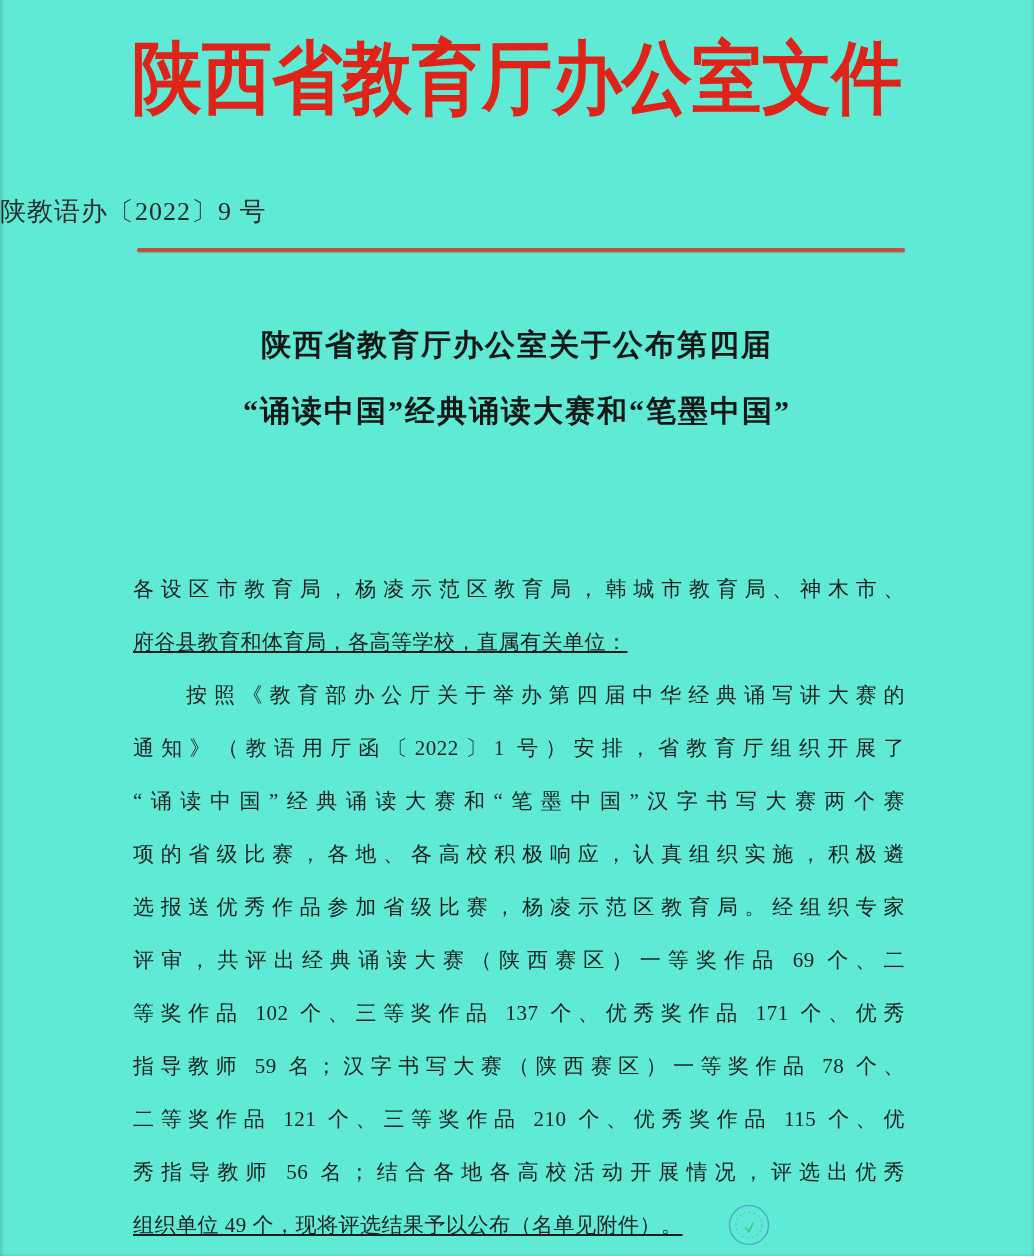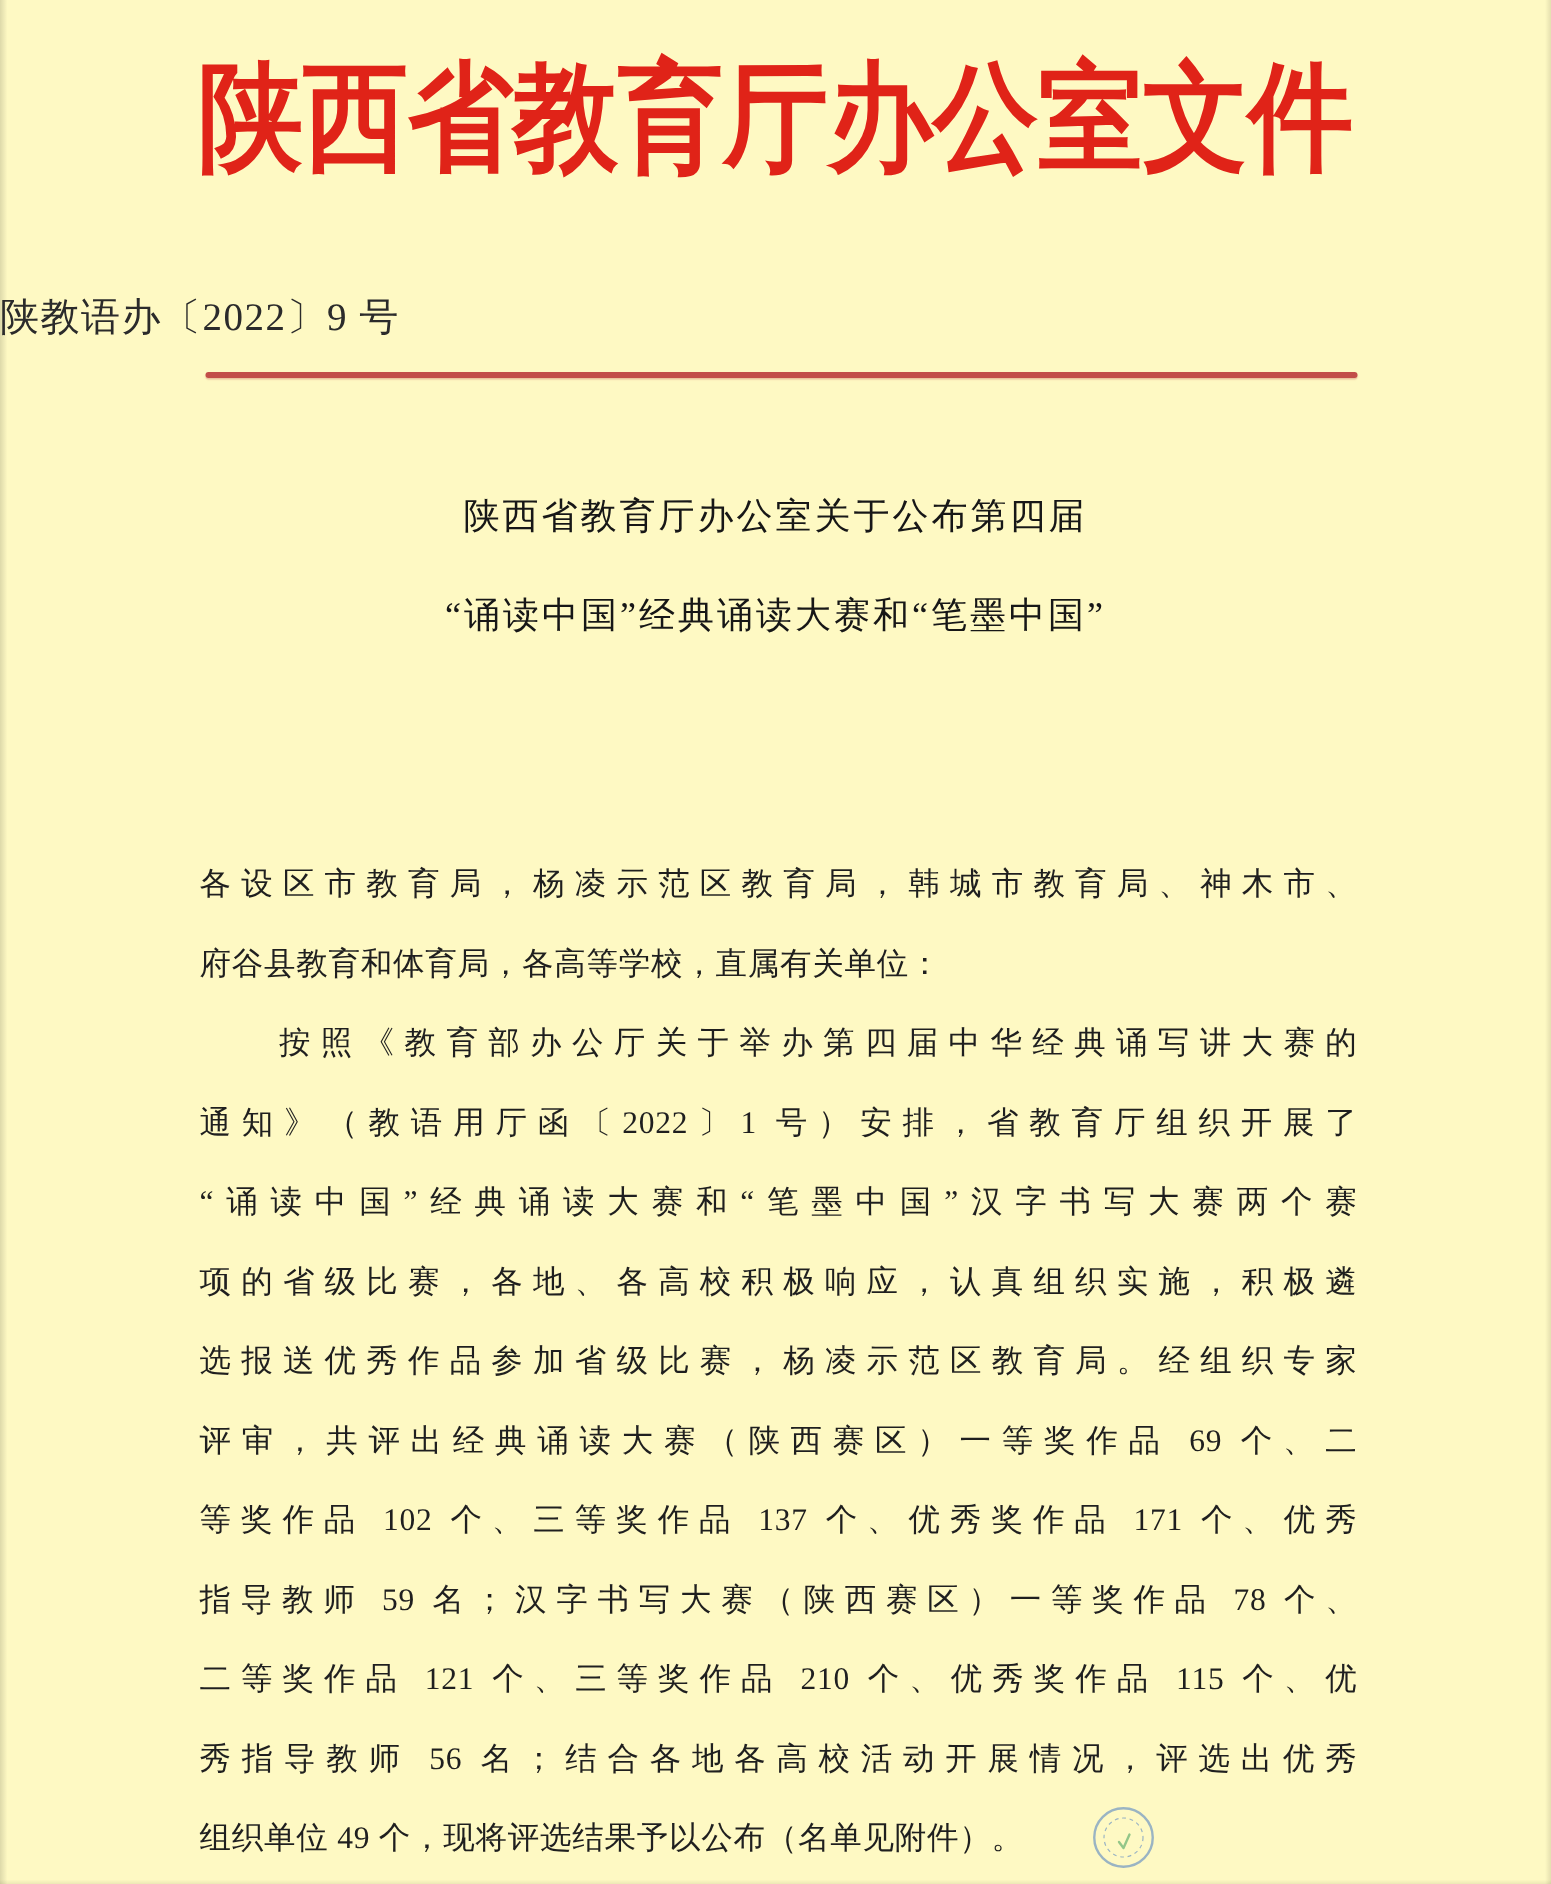--- a/index.html
+++ b/index.html
@@ -5,21 +5,21 @@
   html, body { margin: 0; padding: 0; }
   body {
     width: 1034px; height: 1256px;
     background: #ffffff;
     font-family: "Liberation Serif", "DejaVu Serif", serif;
     position: relative;
     overflow: hidden;
   }
   .page {
     position: absolute; inset: 0;
-    background: #fef9c3;
+    background: #5eead4;
   }
   
   .edge-left {
     position: absolute; left: 0; top: 0; bottom: 0; width: 5px;
     background: linear-gradient(to right, rgba(0,0,0,0.13), rgba(0,0,0,0));
   }
   .edge-right {
     position: absolute; right: 0; top: 0; bottom: 0; width: 4px;
     background: linear-gradient(to left, rgba(0,0,0,0.10), rgba(0,0,0,0));
   }
@@ -51,22 +51,22 @@
     background: #c24e48;
     border-radius: 2px;
     box-shadow: 0 1px 1px rgba(194,78,72,0.35);
   }
   .doc-title {
     position: absolute; top: 312px; left: 0; right: 0;
     text-align: center;
     color: #171717;
   }
   .t-line {
-    font-size: 24px;
-    font-weight: normal;
+    font-size: 30px;
+    font-weight: bold;
     line-height: 66px;
     letter-spacing: 2px;
     white-space: nowrap;
   }
   .doc-body {
     position: absolute; top: 563px; left: 133px;
     width: 772px;
     color: #1f1f1f;
   }
   .b-line {
@@ -74,20 +74,21 @@
     line-height: 53px;
     height: 53px;
     white-space: nowrap;
     text-align: justify;
     text-align-last: justify;
     letter-spacing: 0.5px;
   }
   .b-line.short {
     text-align-last: left;
     white-space: normal;
+    text-decoration: underline;
   }
   .b-line.indent { text-indent: 53px; }
   .seal {
     position: absolute; left: 728px; top: 1204px;
     width: 42px; height: 42px;
     opacity: 0.55;
     pointer-events: none;
   }
 </style>
 </head>

